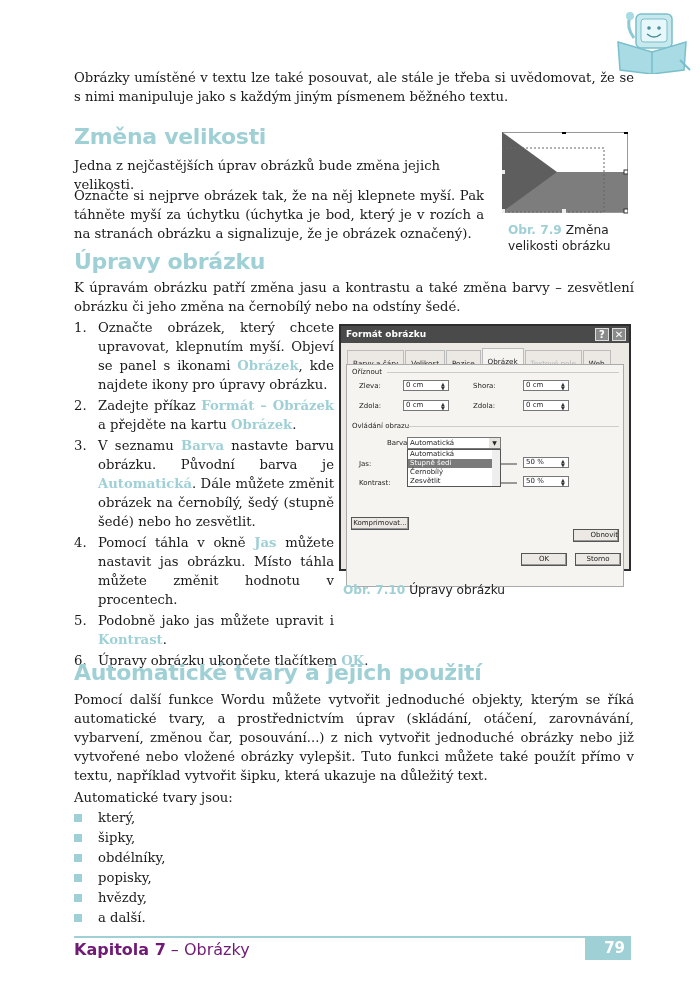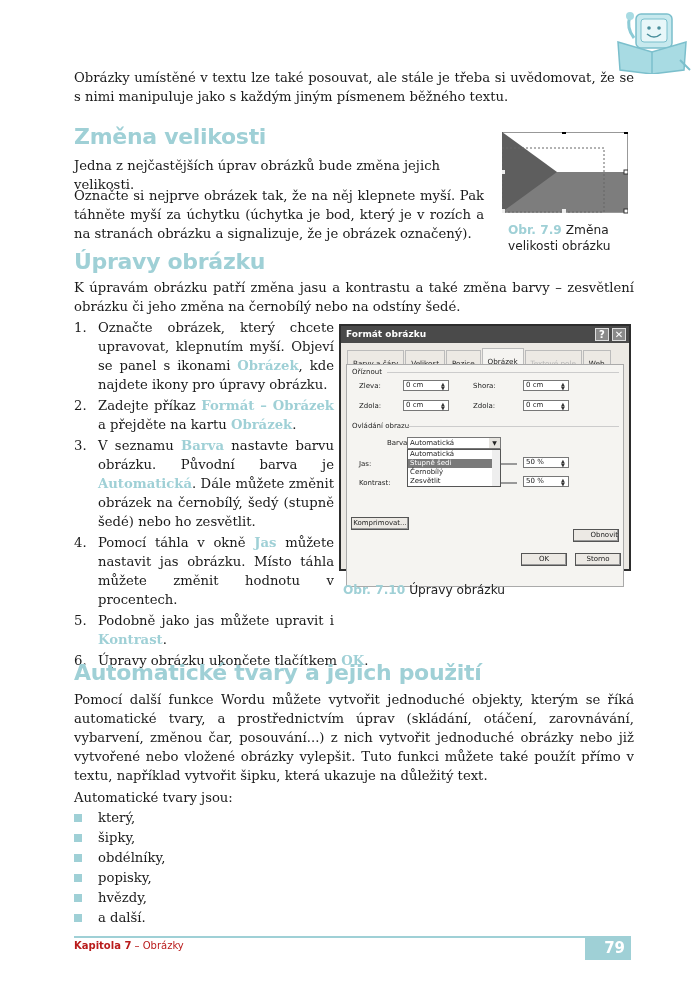--- a/index.html
+++ b/index.html
@@ -63,21 +63,21 @@
   .btn { position: absolute; height: 13px; border: 1px solid #555; background: #ece9e4; font-size: 7px; text-align: center; line-height: 11px; box-shadow: inset -1px -1px 0 #999; }
   .slider-track { position: absolute; height: 2px; background: #999; }
 
   
   .bullets { position: absolute; left: 74px; top: 808px; }
   .bullet { position: relative; padding-left: 24px; font-size: 13.2px; line-height: 20px; }
   .bullet .sq { position: absolute; left: 0; top: 6px; width: 8px; height: 8px; background: #9fd0d6; }
 
   
   #footer-line { left: 74px; top: 936px; width: 540px; height: 2px; background: #9fd0d6; }
-  #footer-text { left: 74px; top: 940px; font-family: "DejaVu Sans", sans-serif; font-size: 10px; color: #b91c1c; }
+  #footer-text { left: 74px; top: 940px; font-family: "DejaVu Sans", sans-serif; font-size: 16px; color: #701a75; }
   #footer-text b { font-weight: bold; }
   #page-num {
     left: 585px; top: 936px; width: 46px; height: 24px; background: #9fd0d6; color: #fff;
     font-family: "DejaVu Sans", sans-serif; font-weight: bold; font-size: 15px;
     text-align: right; padding-right: 6px; line-height: 24px;
   }
 </style>
 </head>
 <body>
 

